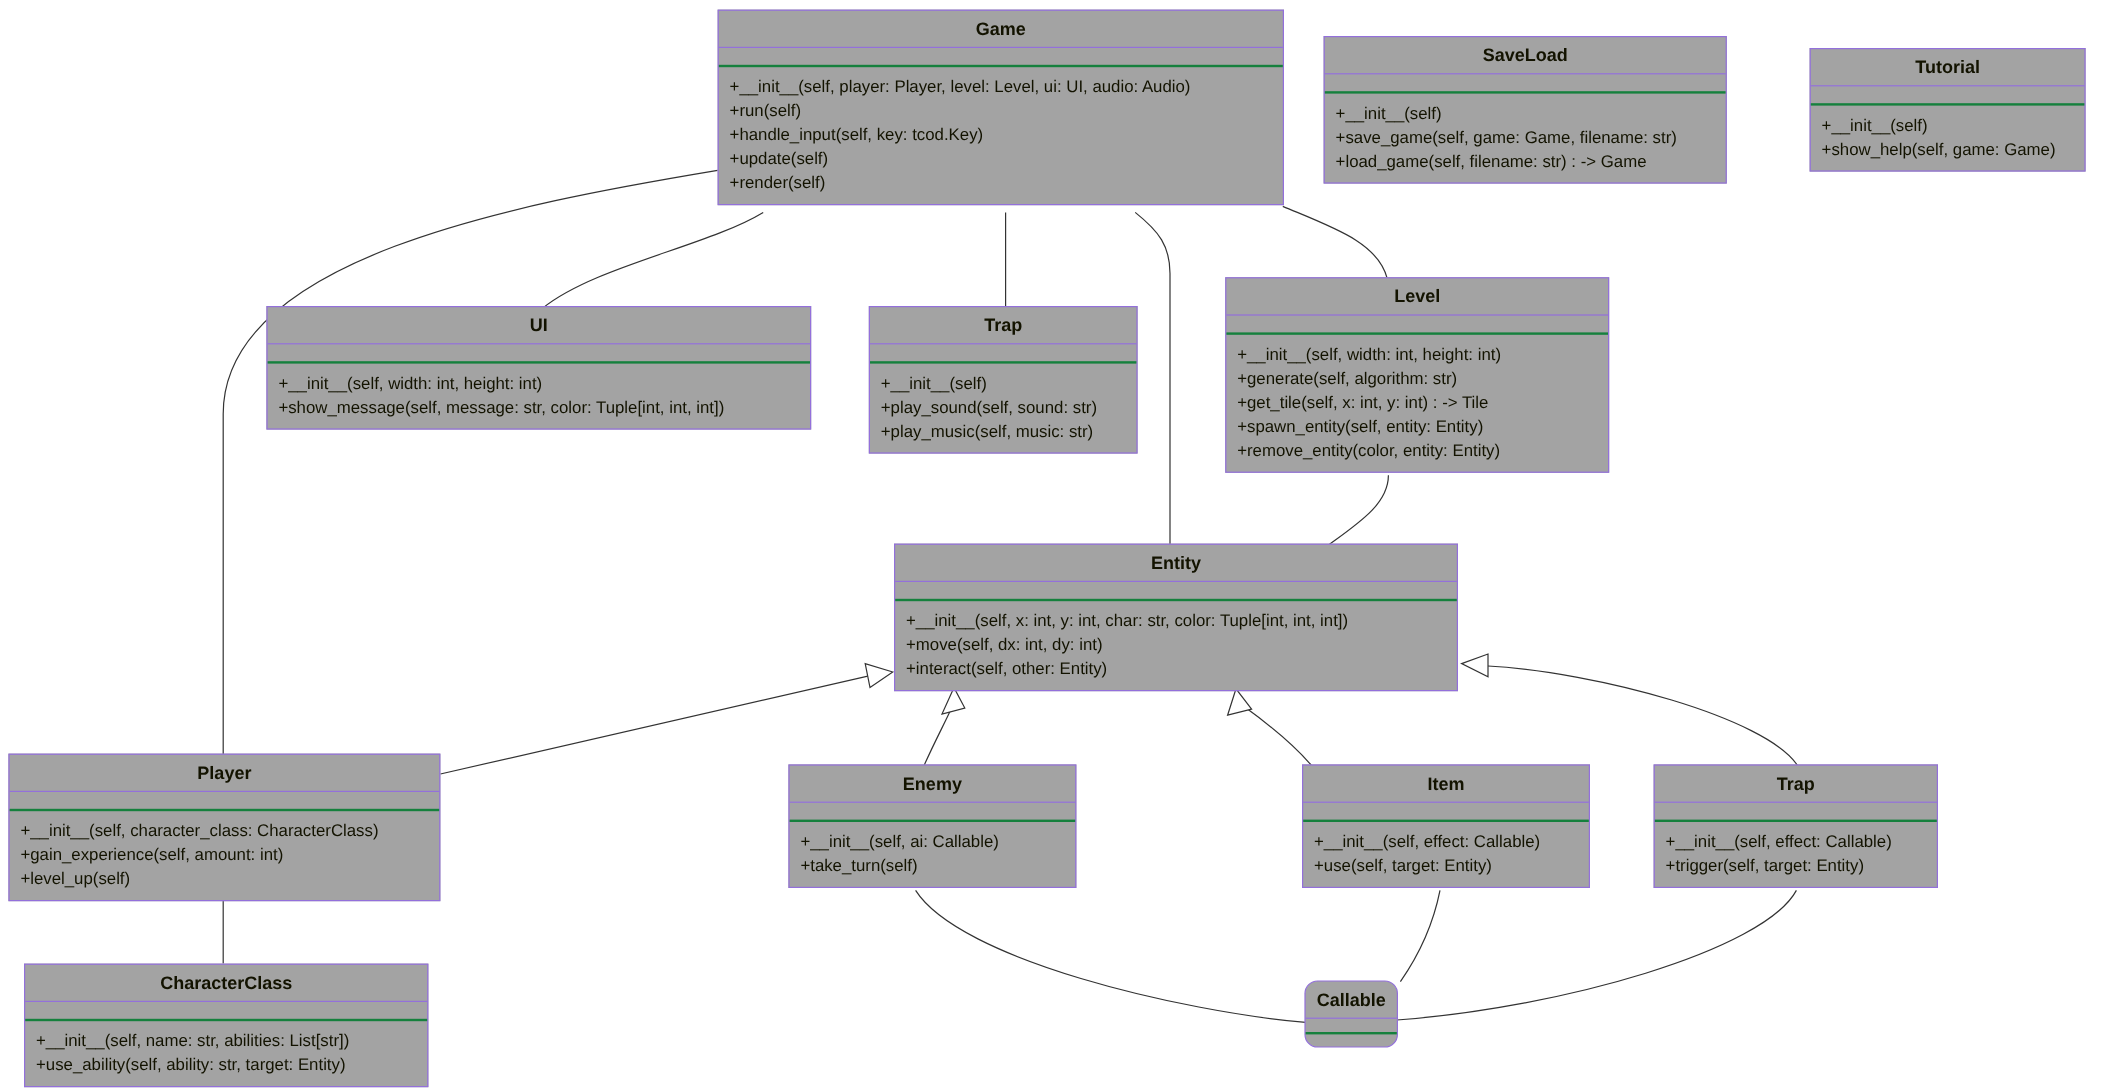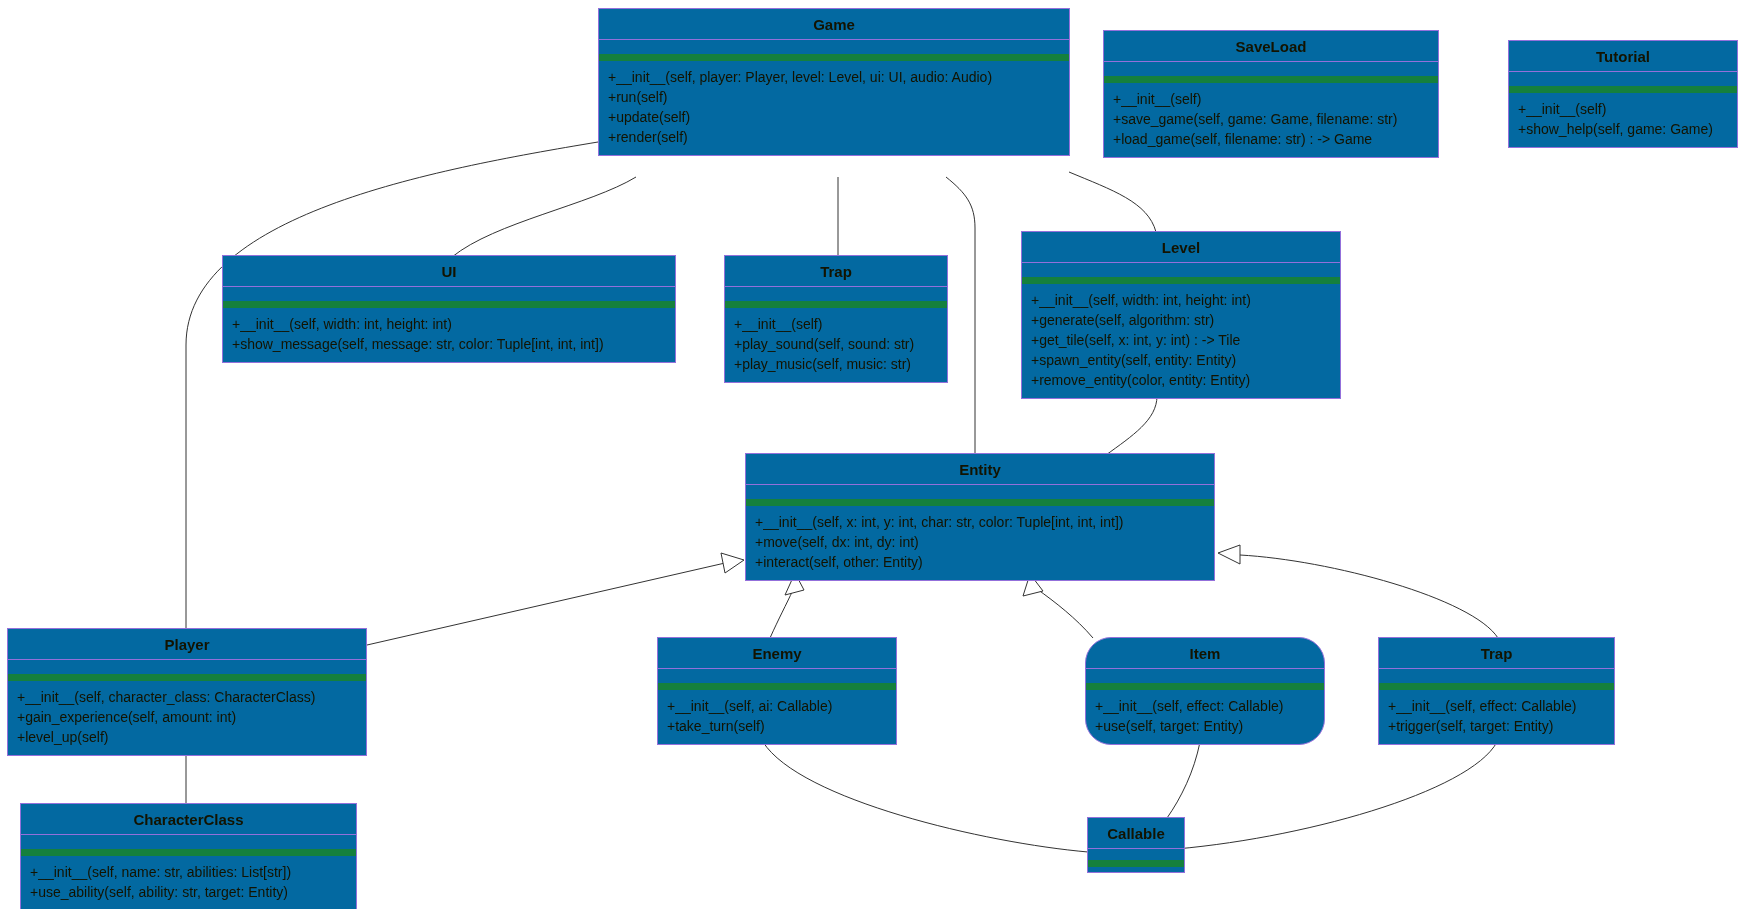--- a/index.html
+++ b/index.html
@@ -16,37 +16,37 @@
     position: absolute;
     left: 0; top: 0;
     width: 1759px; height: 909px;
     z-index: 0;
   }
   .edges-layer path { fill: none; stroke: #333333; stroke-width: 1; }
   .edges-layer polygon { fill: #ffffff; stroke: #333333; stroke-width: 1; }
   .class-box {
     position: absolute;
     z-index: 1;
-    background: #0369a1;
+    background: #a3a3a3;
     border: 1px solid #9370DB;
     color: #131300;
   }
   .class-title {
     text-align: center;
     font-weight: bold;
     font-size: 15px;
     padding: 7px 8px 6px 8px;
     white-space: nowrap;
   }
   .class-attrs {
     border-top: 1px solid #9370DB;
     height: 15px;
   }
   .class-methods {
-    border-top: 7px solid #15803d;
+    border-top: 2px solid #15803d;
     padding: 6px 9px 8px 9px;
     min-height: 12px;
   }
   .method-row {
     font-size: 14px;
     line-height: 20px;
     white-space: nowrap;
   }
   .mini .class-attrs { height: 12px; }
   .mini .class-methods { min-height: 12px; padding: 0; }
@@ -76,20 +76,21 @@
     <path d="M 1200 742 C 1194 772 1181 798 1167 818"></path>
     <path d="M 1497 742 C 1470 792 1300 840 1164 850"></path>
   </svg>
 
   <div class="class-box" style="left:598px; top:8px; width:472px;">
     <div class="class-title">Game</div>
     <div class="class-attrs"></div>
     <div class="class-methods">
         <div class="method-row">+__init__(self, player: Player, level: Level, ui: UI, audio: Audio)</div>
         <div class="method-row">+run(self)</div>
+        <div class="method-row">+handle_input(self, key: tcod.Key)</div>
         <div class="method-row">+update(self)</div>
         <div class="method-row">+render(self)</div>
       </div>
   </div>
 
   <div class="class-box" style="left:1103px; top:30px; width:336px;">
     <div class="class-title">SaveLoad</div>
     <div class="class-attrs"></div>
     <div class="class-methods">
         <div class="method-row">+__init__(self)</div>
@@ -169,37 +170,37 @@
 
   <div class="class-box" style="left:657px; top:637px; width:240px;">
     <div class="class-title">Enemy</div>
     <div class="class-attrs"></div>
     <div class="class-methods">
         <div class="method-row">+__init__(self, ai: Callable)</div>
         <div class="method-row">+take_turn(self)</div>
       </div>
   </div>
 
-  <div class="class-box" style="left:1085px; top:637px; width:240px;border-radius:26px;">
+  <div class="class-box" style="left:1085px; top:637px; width:240px;">
     <div class="class-title">Item</div>
     <div class="class-attrs"></div>
     <div class="class-methods">
         <div class="method-row">+__init__(self, effect: Callable)</div>
         <div class="method-row">+use(self, target: Entity)</div>
       </div>
   </div>
 
   <div class="class-box" style="left:1378px; top:637px; width:237px;">
     <div class="class-title">Trap</div>
     <div class="class-attrs"></div>
     <div class="class-methods">
         <div class="method-row">+__init__(self, effect: Callable)</div>
         <div class="method-row">+trigger(self, target: Entity)</div>
       </div>
   </div>
 
-  <div class="class-box mini" style="left:1087px; top:817px; width:98px;">
+  <div class="class-box mini" style="left:1087px; top:817px; width:78px;border-radius:11px;">
     <div class="class-title">Callable</div>
     <div class="class-attrs"></div>
     <div class="class-methods"></div>
   </div>
 
 </div>
 
 </body></html>

